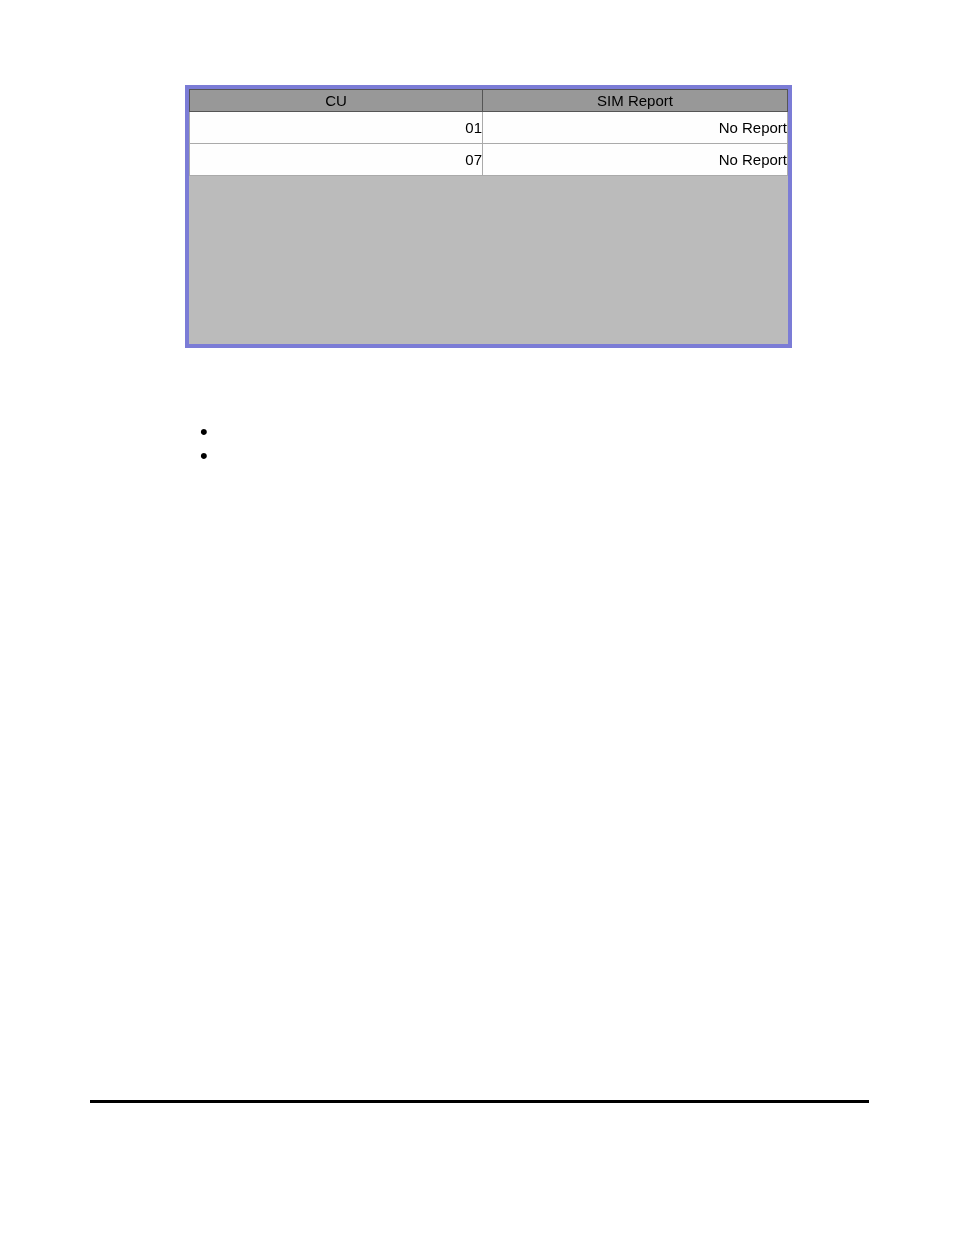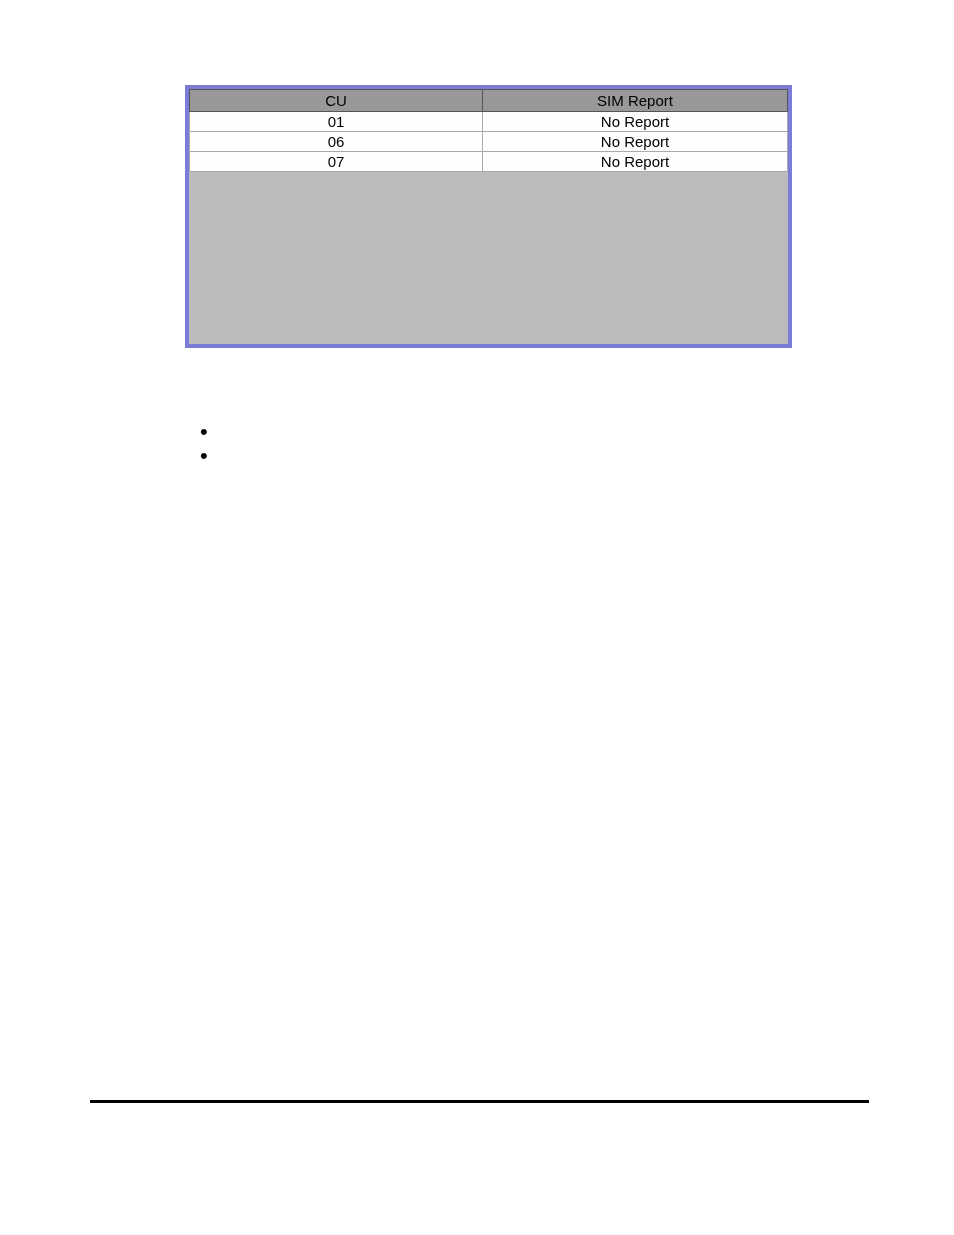--- a/index.html
+++ b/index.html
@@ -33,22 +33,22 @@
       border: 1px solid #555;
       text-align: center;
       font-weight: normal;
       padding: 2px 0;
       color: #000;
       height: 21px;
     }
     td {
       background: #fefefe;
       border: 1px solid #aaa;
-      text-align: center;
-      padding: 1px 0;
+      text-align: right;
+      padding: 7px 0;
       color: #000;
       height: 17px;
     }
     .col-cu {
       width: 49%;
     }
     .col-sim {
       width: 51%;
       margin-left: 17px;
     }
@@ -95,24 +95,20 @@
         <th class="col-cu">CU</th>
         <th class="col-sim">SIM Report</th>
       </tr>
     </thead>
     <tbody>
       <tr>
         <td>01</td>
         <td>No Report</td>
       </tr>
       <tr>
-        <td>06</td>
-        <td>No Report</td>
-      </tr>
-      <tr>
         <td>07</td>
         <td>No Report</td>
       </tr>
     </tbody>
   </table>
 </div>
 
 <div class="content-area">
   <ul>
     <li></li>

